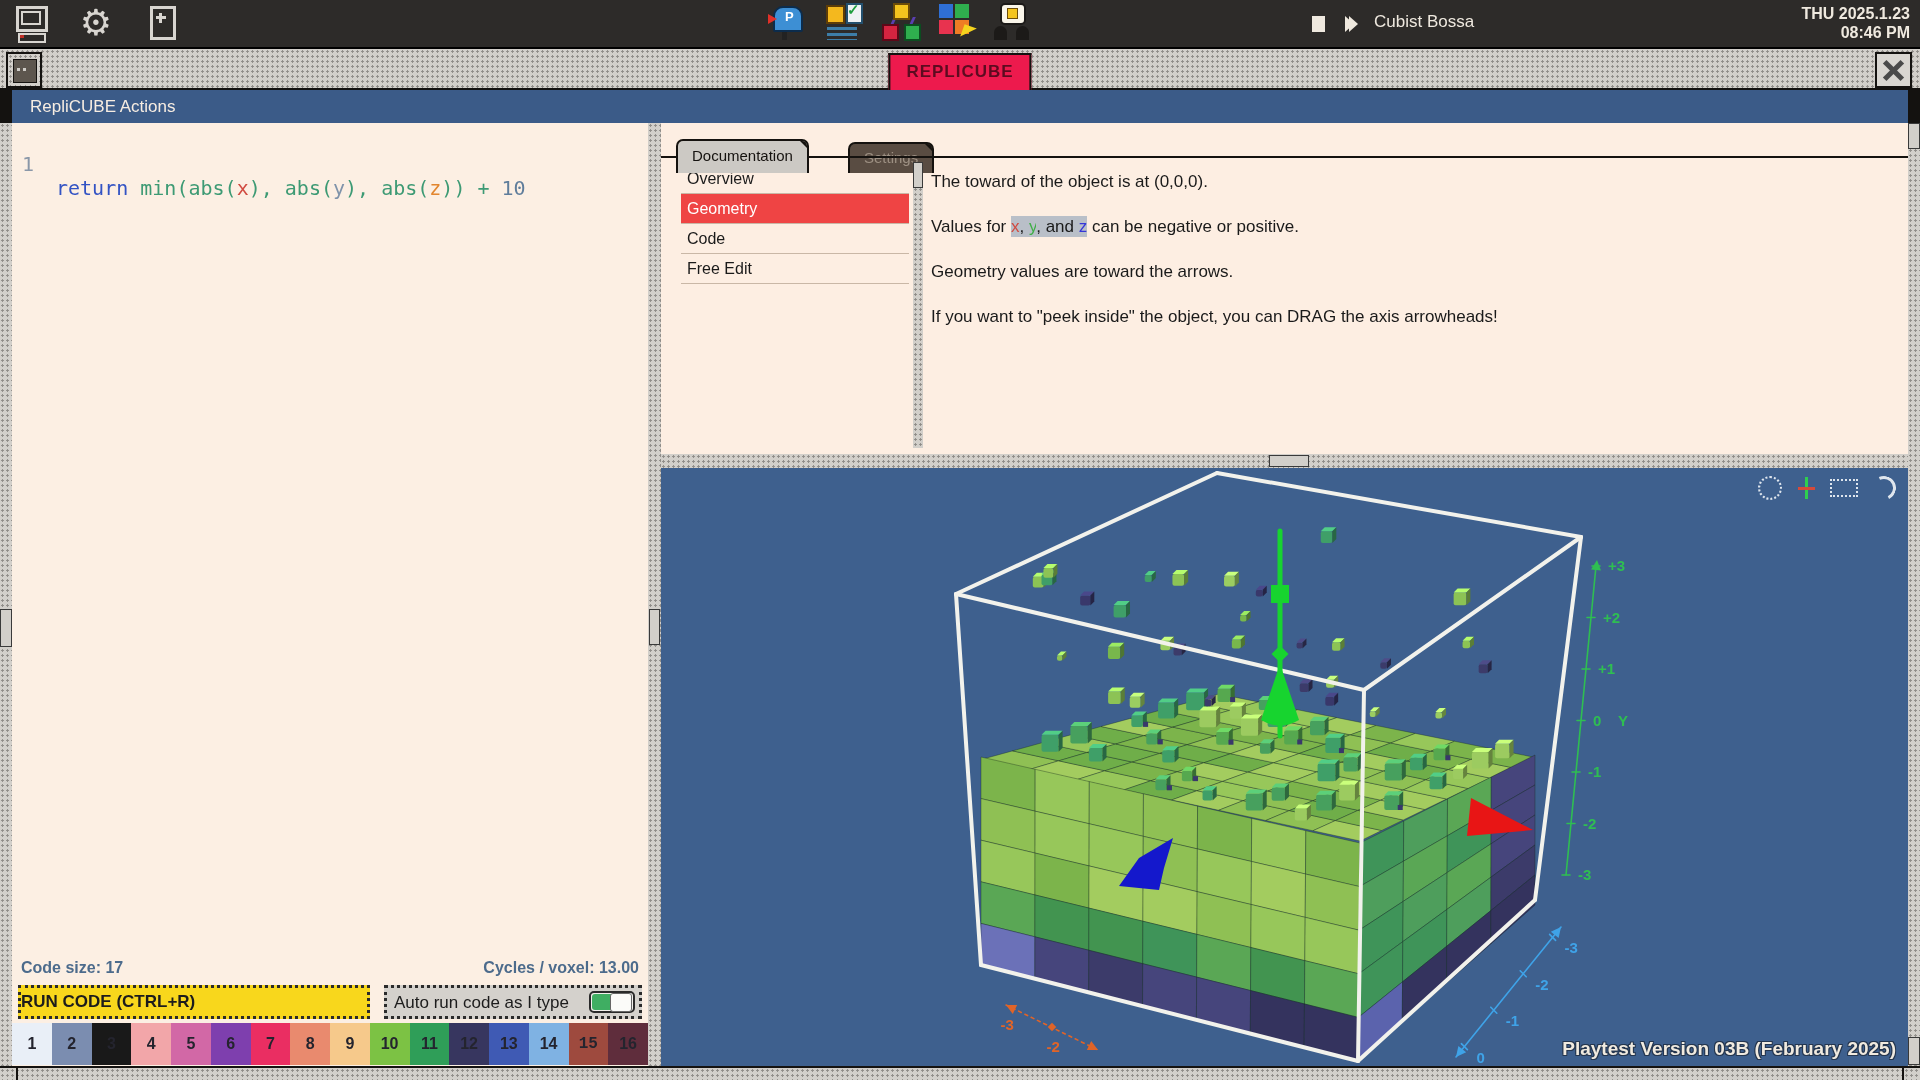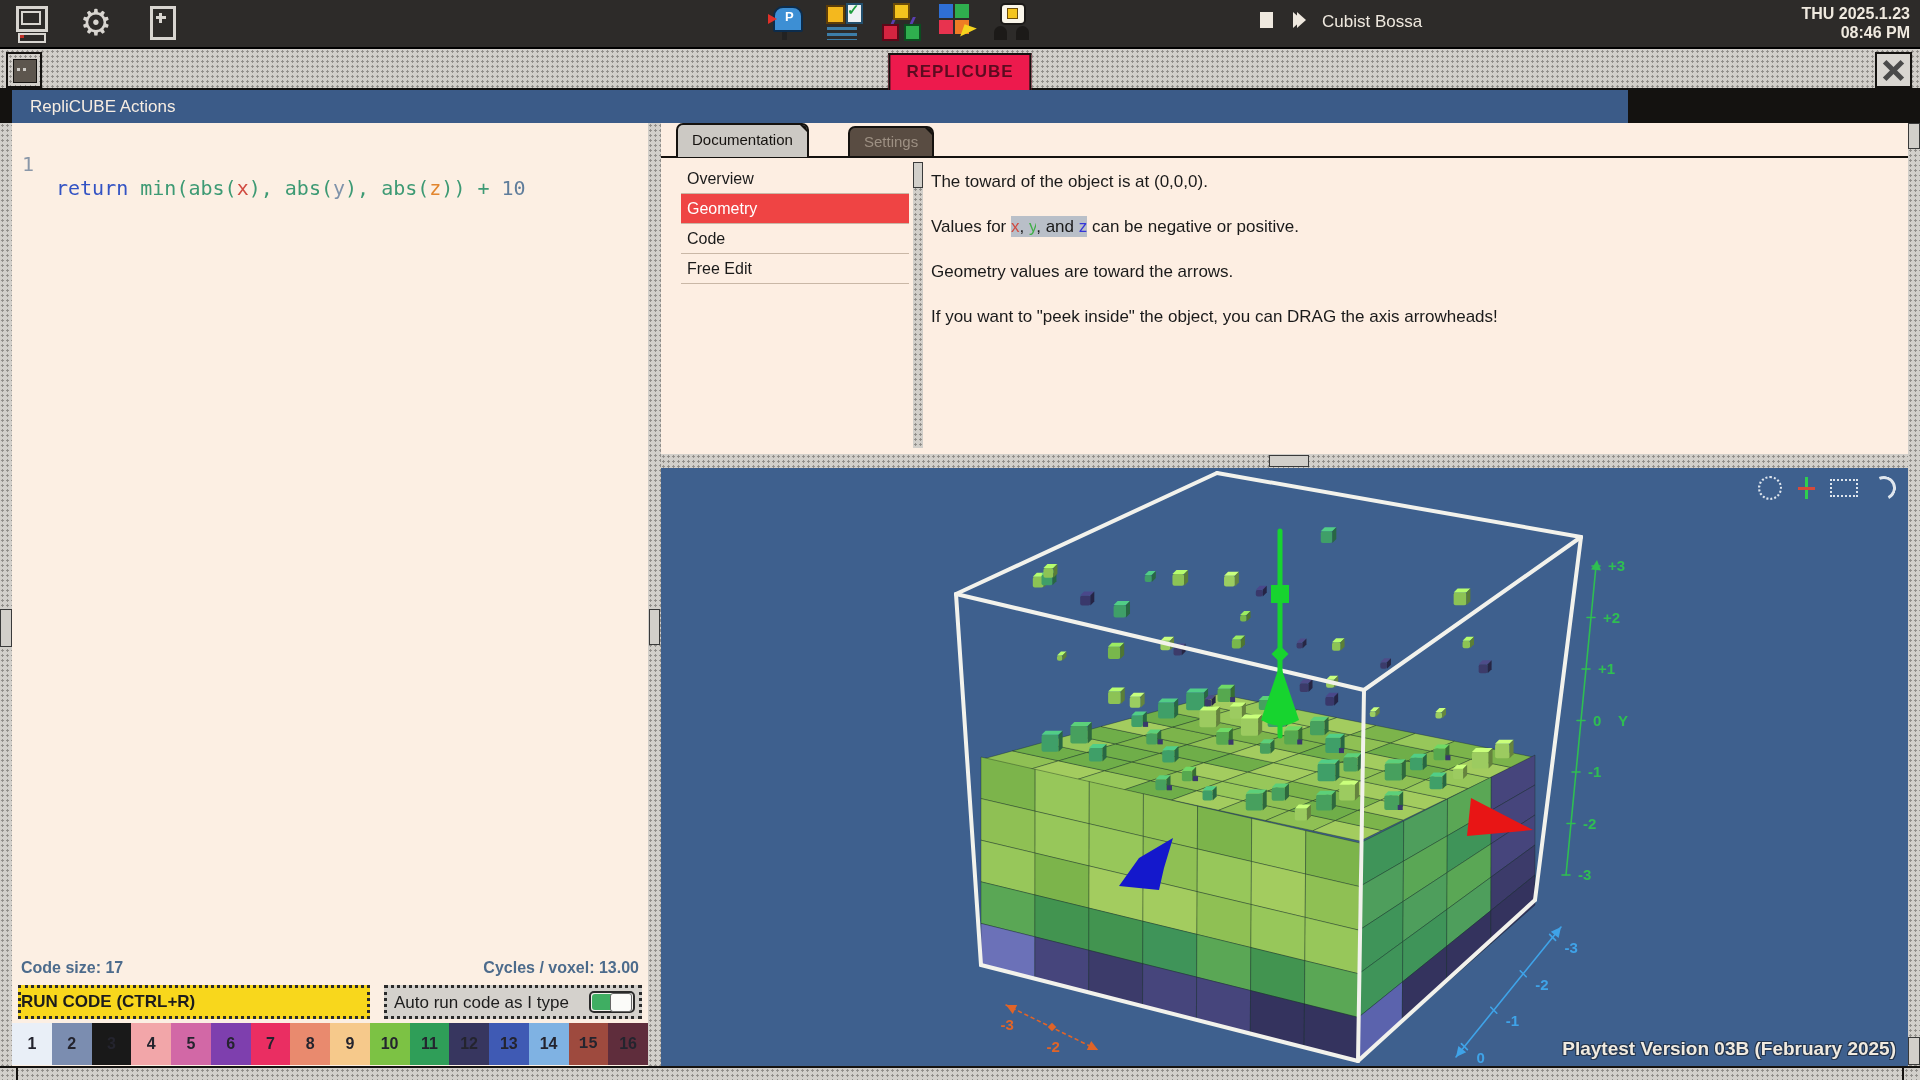--- a/index.html
+++ b/index.html
@@ -43,40 +43,40 @@
   .ic-grid .q1{left:3px;top:2px;background:#2f6fd4}
   .ic-grid .q2{left:19px;top:2px;background:#2fae4e}
   .ic-grid .q3{left:3px;top:18px;background:#e8334f}
   .ic-grid .q4{left:19px;top:18px;background:#ef7d24}
   .ic-grid .cur{left:26px;top:24px;width:0;height:0;border-top:13px solid #f4d41e;border-right:13px solid transparent;transform:rotate(20deg)}
   .ic-chat .bub{left:8px;top:1px;width:22px;height:18px;background:#faf6ea;border:2px solid #1c1a18;border-radius:5px}
   .ic-chat .q{left:15px;top:6px;width:9px;height:9px;background:#f4c41e;border:1px solid #6c4c08}
   .ic-chat .h1{left:2px;top:24px;width:13px;height:14px;background:#1c1a18;border-radius:7px 7px 0 0}
   .ic-chat .h2{left:24px;top:24px;width:13px;height:14px;background:#1c1a18;border-radius:7px 7px 0 0}
   
-  .player{position:absolute;left:1260px;top:12px;display:flex;align-items:flex-start;gap:20px}
+  .player{position:absolute;left:1312px;top:12px;display:flex;align-items:flex-end;gap:20px}
   .stop{width:13px;height:16px;background:#efe9df}
   .skip{width:0;height:0;border-left:9px solid #efe9df;border-top:8px solid transparent;border-bottom:8px solid transparent;position:relative}
   .skip i{position:absolute;left:-5px;top:-8px;width:0;height:0;border-left:9px solid #efe9df;border-top:8px solid transparent;border-bottom:8px solid transparent}
   .track{color:#efe9df;font-size:17px}
   .datetime{position:absolute;right:10px;top:4px;text-align:right;color:#efe9df;font-size:16px;line-height:19px;font-weight:bold}
 
   
   .win{position:absolute;left:0;top:47px;width:1920px;height:1033px;background:#141210;border-top:2px solid #000;box-sizing:border-box}
   .chrome-top{left:0;top:0;width:1920px;height:41px;border-bottom:2px solid #141210;box-sizing:border-box}
   .sysbox{left:6px;top:3px;width:36px;height:36px;border:2px solid #141210;box-sizing:border-box}
   .sysbox .g{position:absolute;left:5px;top:5px;width:22px;height:22px;background:#5d564e;border:1px solid #141210}
   .sysbox .d1,.sysbox .d2{position:absolute;background:#cfccc7;width:3px;height:3px}
   .sysbox .d1{left:9px;top:14px}.sysbox .d2{left:15px;top:14px}
   .app-tab{left:50%;transform:translateX(-50%);top:4px;height:37px;padding:0 16px;background:#ed1a4d;border:2px solid #141210;border-bottom:none;box-sizing:border-box;
            color:#5d0b20;font-weight:bold;font-size:17px;line-height:33px;letter-spacing:1px}
   .close-btn{right:8px;top:3px;width:37px;height:36px;background:#d9d6d1;border:2px solid #141210;box-sizing:border-box}
   .close-btn i,.close-btn b{position:absolute;left:4px;top:14px;width:25px;height:5px;background:#4a4a4a}
   .close-btn i{transform:rotate(45deg)}.close-btn b{transform:rotate(-45deg)}
-  .titlebar{left:12px;top:41px;width:1616px;height:33px;background:#3b5b88;color:#f7ede2;font-size:17px;line-height:33px;padding-left:18px;box-sizing:border-box}
+  .titlebar{left:12px;top:41px;width:1896px;height:33px;background:#3b5b88;color:#f7ede2;font-size:17px;line-height:33px;padding-left:18px;box-sizing:border-box}
   .edge-l{left:0;top:74px;width:12px;height:943px}
   .edge-r{left:1908px;top:74px;width:12px;height:943px}
   .bstrip{left:0;top:1017px;width:1920px;height:16px;border-top:2px solid #141210;box-sizing:border-box}
   .corner{width:18px;height:16px;border-right:2px solid #141210;box-sizing:border-box}
   .thumb{background:#d2cfca;border:1px solid #3a3a3a;box-sizing:border-box}
 
   
   .code-panel{left:12px;top:74px;width:636px;height:943px;background:#fcefe3}
   .code-line{position:absolute;left:0;top:5px;width:100%;font-family:"DejaVu Sans Mono",monospace;font-size:20px;white-space:pre}
   .code-line .ln{position:absolute;left:10px;color:#8a97a8}
@@ -96,21 +96,21 @@
   .swatch{flex:1;position:relative;text-align:center;line-height:42px;font-size:16px;font-weight:bold;color:#24242e}
 
   
   .v-split{left:648px;top:74px;width:13px;height:943px}
   .h-split{left:661px;top:405px;width:1247px;height:14px}
   .grip-v{left:1px;top:486px;width:11px;height:36px}
   .grip-h{left:608px;top:1px;width:40px;height:12px}
 
   
   .doc-panel{left:661px;top:74px;width:1247px;height:331px;background:#fdeee2}
-  .tabs{position:absolute;left:0;top:0;width:100%;height:32px}
+  .tabs{position:absolute;left:0;top:16px;width:100%;height:32px}
   .tab{position:absolute;box-sizing:border-box;border:2px solid #15120f;border-bottom:none;border-radius:7px 7px 0 0;font-size:15px;padding:0 14px;overflow:hidden}
   .tab .fold{position:absolute;right:-1px;top:-1px;width:0;height:0;border-left:9px solid transparent;border-top:9px solid #15120f}
   .tab-active{left:15px;top:0;height:34px;line-height:30px;background:#ccc9c4;color:#15120f;z-index:2}
   .tab-idle{left:187px;top:3px;height:31px;line-height:27px;background:#594c42;color:#9d9083}
   .doc-body{position:absolute;left:0;top:33px;width:100%;height:298px;border-top:2px solid #15120f;box-sizing:border-box}
   .doc-nav{position:absolute;left:20px;top:6px;width:228px}
   .nav-item{height:29px;line-height:29px;padding-left:6px;font-size:16px;color:#1a1a1a;border-bottom:1px solid #c9b7a6}
   .nav-item.sel{background:#ef4444;color:#fff}
   .doc-div{position:absolute;left:252px;top:4px;width:10px;height:286px}
   .doc-div .thumb{position:absolute;left:0px;top:0;width:10px;height:26px}

